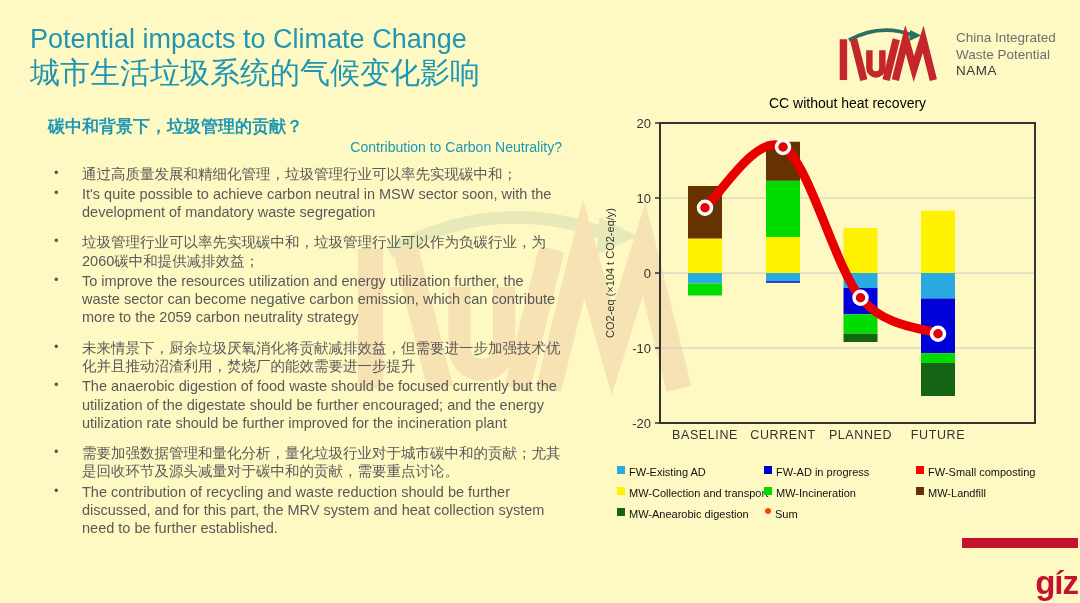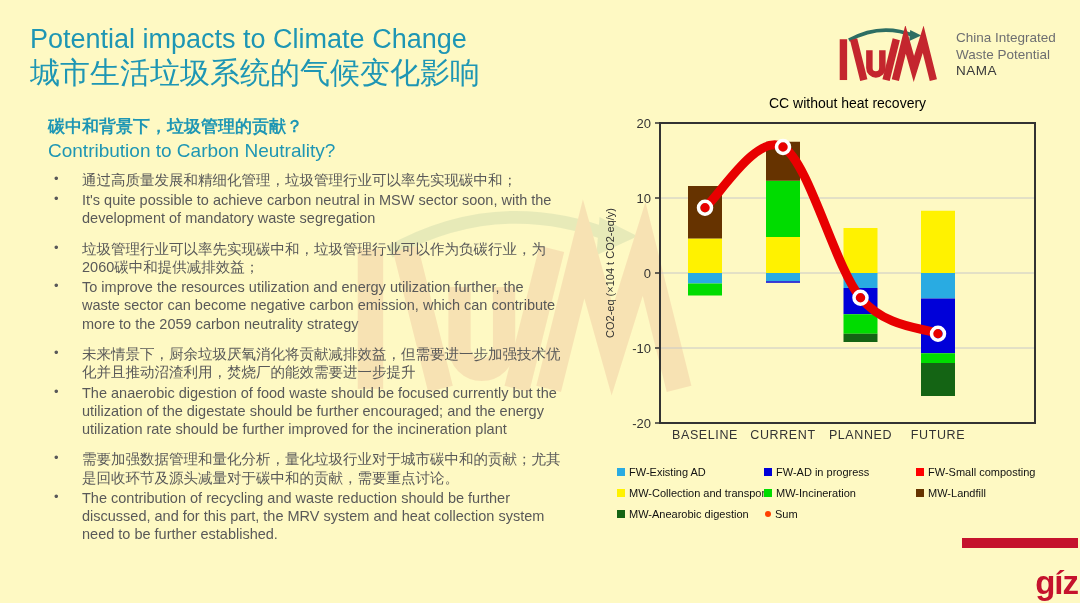--- a/index.html
+++ b/index.html
@@ -14,35 +14,35 @@
   .title-zh{font-size:30px;color:#1E96B4;line-height:1.2;}
   .brand{position:absolute;left:836px;top:26px;display:flex;align-items:center;gap:6px;}
   .brand-mark{width:102px;height:58px;}
   .brand-text{margin-left:12px;color:#6D6E71;font-size:13.5px;line-height:1.25;}
   .brand-text .nama{color:#3A3A3C;font-weight:normal;letter-spacing:0.5px;}
   
   .watermark{position:absolute;left:345px;top:138px;opacity:0.10;pointer-events:none;}
   
   .content{position:absolute;left:48px;top:116px;width:514px;}
   .heading-zh{font-size:17px;font-weight:bold;color:#1E96B4;line-height:1.3;}
-  .heading-en{font-size:19px;color:#1E96B4;line-height:1.25;margin-top:1px;}
+  .heading-en{font-size:14px;color:#1E96B4;line-height:1.25;margin-top:1px;text-align:right;}
   #bullets{margin-top:8px;color:#595959;font-size:14.5px;line-height:1.26;}
   .bullet-group{margin-top:12px;}
   .bullet-group:first-child{margin-top:0;}
   .bullet{display:flex;margin-top:2px;}
   .bullet .dot{width:34px;flex:0 0 34px;padding-left:6px;font-size:13px;}
   .bullet .btxt{flex:1;}
   
   .chartwrap{position:absolute;left:600px;top:90px;width:480px;height:380px;}
   #legend{
     position:absolute;left:601px;top:461px;display:grid;
     grid-template-columns:147px 152px auto;grid-auto-rows:21px;
     font-size:11px;color:#111;align-items:center;
   }
-  .lg-item{display:flex;align-items:center;white-space:nowrap;padding-left:16px;}
+  .lg-item{display:flex;white-space:nowrap;padding-left:16px;}
   .lg-sw{width:8px;height:8px;display:inline-block;margin-right:4px;flex:0 0 8px;}
   .lg-sw.dot{width:6px;height:6px;border-radius:50%;margin-left:1px;flex:0 0 6px;}
   
   .giz{position:absolute;left:962px;top:538px;width:116px;text-align:right;}
   .giz-bar{width:116px;height:10px;background:#C5132D;}
   .giz-text{font-size:33px;font-weight:bold;color:#C5132D;line-height:1.1;margin-top:17px;letter-spacing:-1px;}
 </style>
 </head>
 <body>
 

